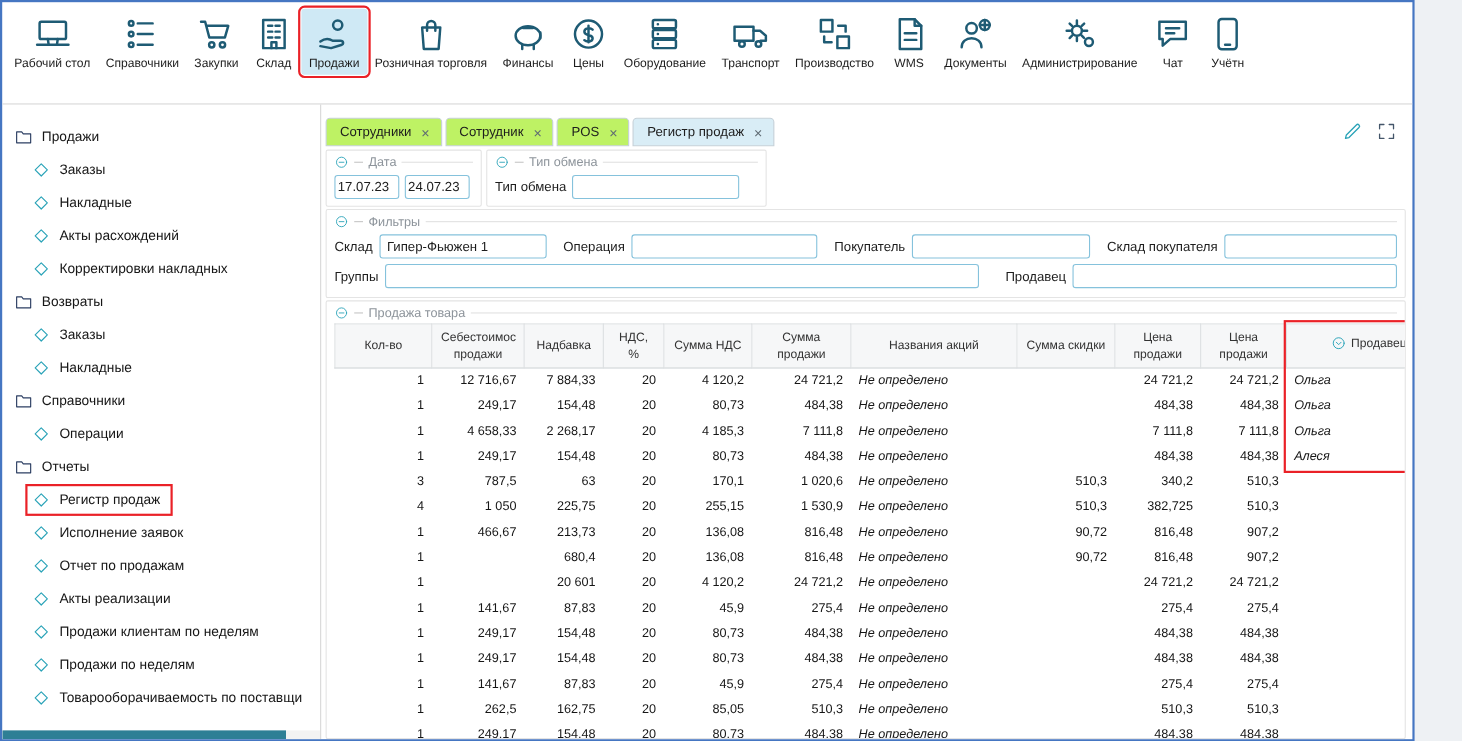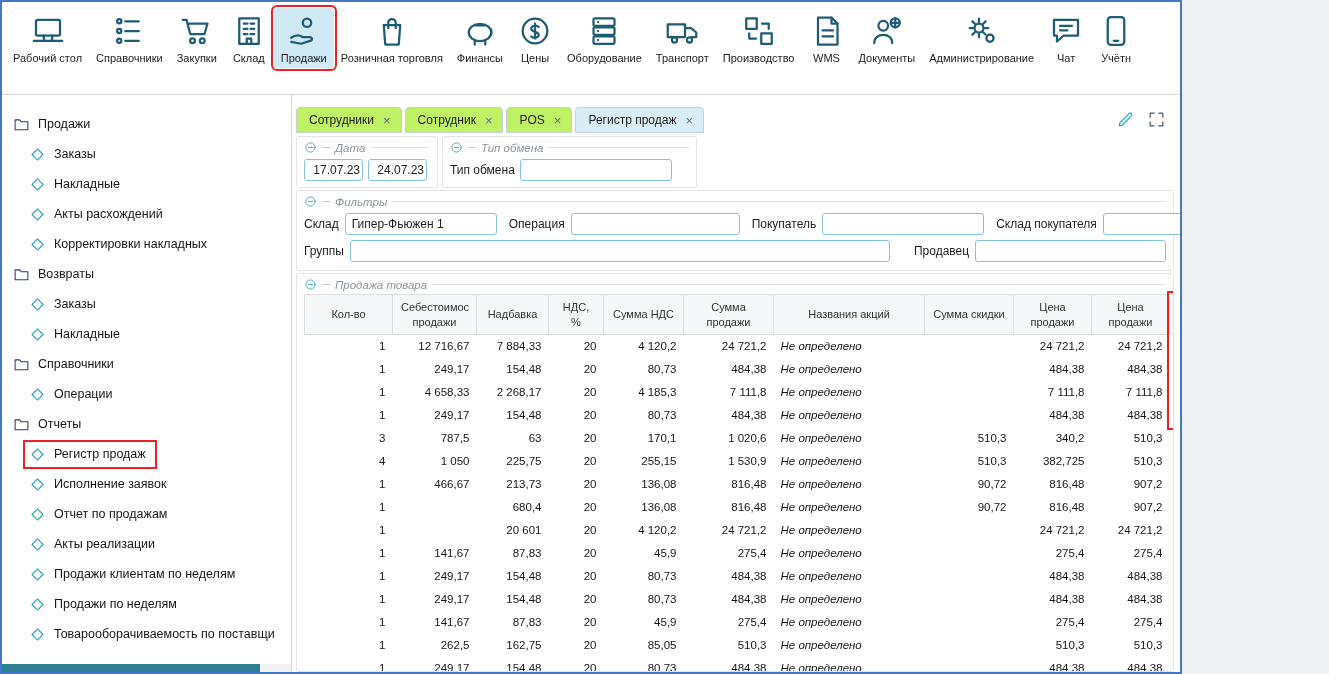--- a/index.html
+++ b/index.html
@@ -1,18 +1,18 @@
 <!DOCTYPE html>
 <html><head>
 <meta charset="utf-8">
 <style>
   * { margin:0; padding:0; box-sizing:border-box; }
   html,body { background:#eef1f4; }
   body { font-family:"Liberation Sans", sans-serif; }
-  .app { width:1182px; height:674px; border:2px solid #4576c2; background:#fff;
+  .app { width:1286px; height:674px; border:2px solid #4576c2; background:#fff;
          position:relative; overflow:hidden; display:flex; flex-direction:column; }
 
   
   .toolbar { height:93px; flex-shrink:0; display:flex; align-items:flex-start;
              padding:6px 2px 0 4px; border-bottom:1px solid #d8d8d8; overflow:hidden; }
   .tb-item { display:flex; flex-direction:column; align-items:center; gap:3px;
              padding:5px 7px 4px; border-radius:3px; cursor:pointer; }
   .tb-item .ticon { width:36px; height:36px; color:#1e5b74; }
   .tb-item .ticon svg { width:36px; height:36px; display:block; }
   .tb-label { font-size:11px; color:#1d1d1d; white-space:nowrap; }
@@ -48,29 +48,29 @@
   .tab-actions .act svg { width:19px; height:19px; display:block; }
   .act.pencil { color:#2aa3b8; }
   .act.expand { color:#44566a; }
 
   
   .group { border:1px solid #e4e4e4; border-radius:2px; padding:2px 7px 6px; background:#fff; }
   .gcaption { display:flex; align-items:center; gap:5px; height:17px; }
   .gcaption .gicon { width:13px; height:13px; color:#2aa3b8; cursor:pointer; }
   .gcaption .gicon svg { width:13px; height:13px; display:block; }
   .gcaption .dash { width:8px; height:1px; background:#c6c6c6; }
-  .gcaption .gtitle { font-size:11.5px; color:#8d949b; white-space:nowrap;font-style:italic; }
+  .gcaption .gtitle { font-size:11.5px; color:#8d949b; white-space:nowrap; }
   .gcaption .rule { flex:1; height:1px; background:#e2e2e2; min-width:8px; }
 
   .filter-row1 { display:flex; gap:4px; flex-shrink:0; }
   .g-date { width:142px; }
   .g-exch { width:255px; }
   .inp { border:1px solid #85c2dc; border-radius:3px; height:22px; font-size:12px;
          padding:0 6px; font-family:inherit; color:#1d1d1d; background:#fff; outline:none; }
-  .date-inp { width:59px; text-align:right; padding:0 2px; }
+  .date-inp { width:59px; text-align:left; padding:0 2px; }
   .fields { display:flex; gap:5px; margin-top:3px; align-items:center; }
   .flabel { font-size:12px; color:#1d1d1d; white-space:nowrap; }
 
   .g-filters { margin-top:2px; flex-shrink:0; }
   .g-filters .fields { gap:6px; height:26px; margin-top:1px; }
   .w-sklad { width:152px; } .w-oper { width:218px; } .w-buyer { width:162px; }
   .w-bsklad { width:157px; } .w-groups { width:540px; } .w-seller { flex:1; min-width:120px; } .spl { width:12px; }
 
   
   .g-table { margin-top:2px; flex:1; min-height:0; overflow:hidden; }

